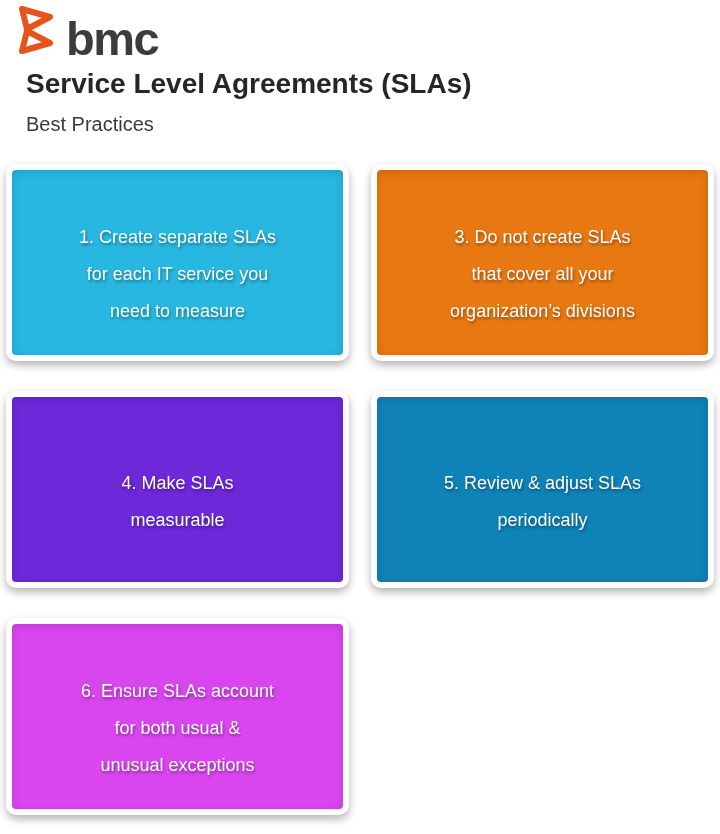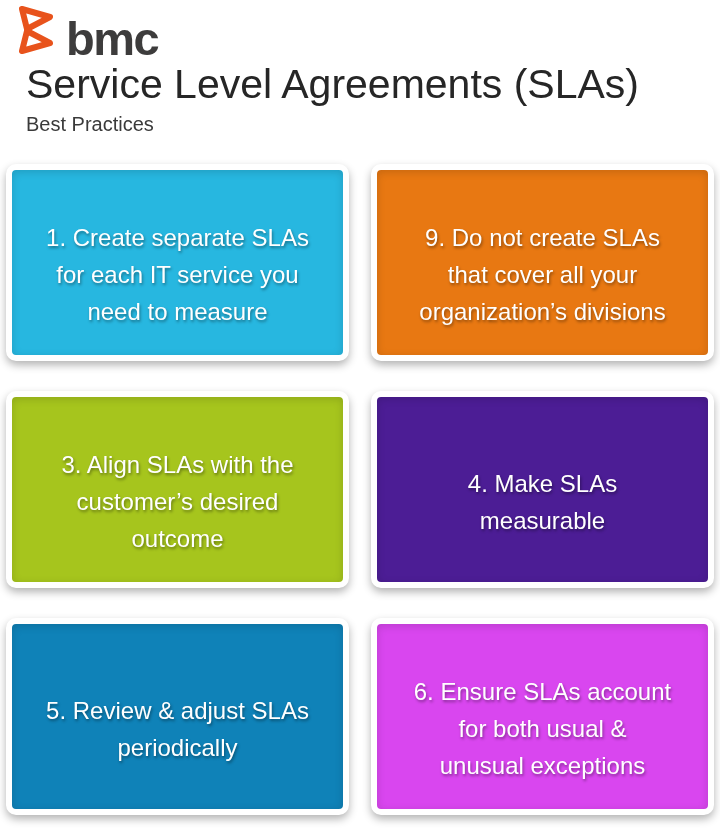--- a/index.html
+++ b/index.html
@@ -24,23 +24,23 @@
   .logo-text {
     font-size: 47px;
     font-weight: bold;
     color: #3d3c3c;
     letter-spacing: -1.5px;
     line-height: 0.8;
     transform: translateY(2px);
   }
   .title {
     margin: 8px 0 0 26px;
-    font-size: 41px;
+    font-size: 28px;
     line-height: 40px;
-    font-weight: normal;
+    font-weight: bold;
   }
   .subtitle {
     margin: 2px 0 0 26px;
     font-size: 20px;
     line-height: 36px;
     font-weight: normal;
   }
 
   
   .grid {
@@ -55,21 +55,21 @@
     border: 6px solid #ffffff;
     border-radius: 10px;
     box-shadow: 0 4px 8px rgba(0,0,0,0.30), inset 0 2px 8px rgba(0,0,0,0.15);
     display: flex;
     align-items: center;
     justify-content: center;
     text-align: center;
   }
   .card-text {
     color: #ffffff;
-    font-size: 24px;
+    font-size: 18px;
     line-height: 37px;
     white-space: pre-line;
     text-shadow: 1px 2px 3px rgba(0,0,0,0.40);
     padding: 0 14px;
     margin-top: 24px;
   }
 </style>
 </head>
 <body>
 
@@ -88,30 +88,25 @@
   <div class="title" style="color: rgb(38, 38, 38);">Service Level Agreements (SLAs)</div>
   <div class="subtitle" style="color: rgb(58, 58, 58);">Best Practices</div>
 
   <div class="grid">
     <div class="card" style="background-color: rgb(39, 183, 224);">
       <div class="card-text" style="color: rgb(255, 255, 255);">1. Create separate SLAs
 for each IT service you
 need to measure</div>
     </div>
     <div class="card" style="background-color: rgb(232, 120, 18);">
-      <div class="card-text" style="color: rgb(255, 255, 255);">9. Do not create SLAs
+      <div class="card-text" style="color: rgb(255, 255, 255);">3. Do not create SLAs
 that cover all your
 organization’s divisions</div>
     </div>
-    <div class="card" style="background-color: rgb(166, 197, 29);">
-      <div class="card-text" style="color: rgb(255, 255, 255);">3. Align SLAs with the
-customer’s desired
-outcome</div>
-    </div>
-    <div class="card" style="background-color: #4c1d95;">
+    <div class="card" style="background-color: #6d28d9;">
       <div class="card-text" style="color: rgb(255, 255, 255);">4. Make SLAs
 measurable</div>
     </div>
     <div class="card" style="background-color: rgb(15, 130, 184);">
       <div class="card-text" style="color: rgb(255, 255, 255); text-align: center;">5. Review &amp; adjust SLAs
 periodically</div>
     </div>
     <div class="card" style="background-color: #d946ef;">
       <div class="card-text" style="color: rgb(255, 255, 255);">6. Ensure SLAs account
 for both usual &amp;

